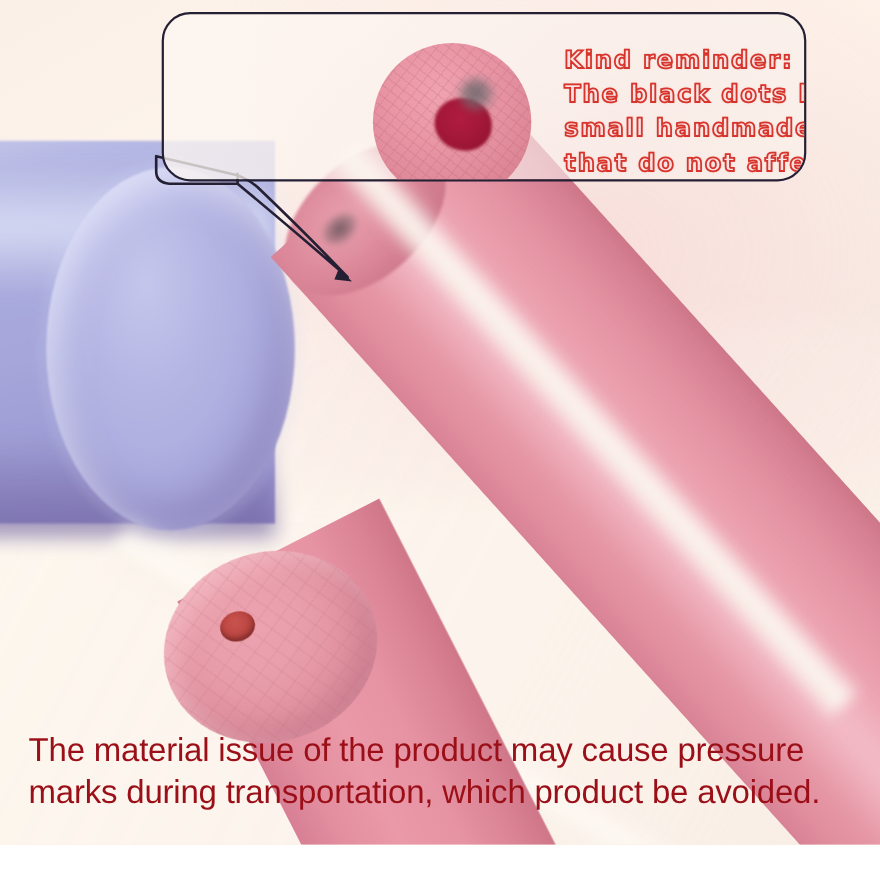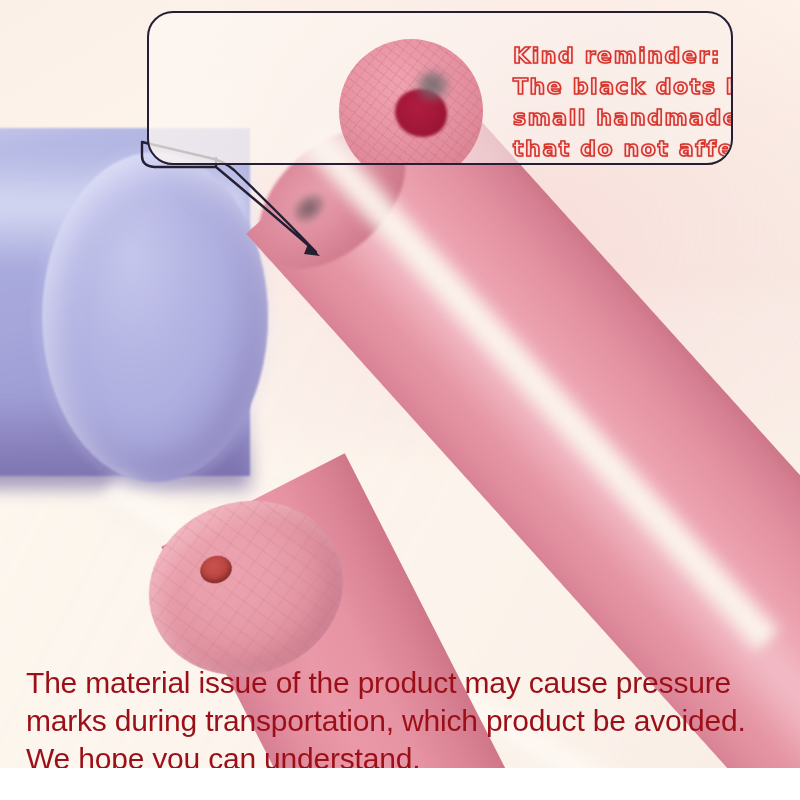--- a/index.html
+++ b/index.html
@@ -479,16 +479,15 @@
       <div class="bubble-line">The black dots here are</div>
       <div class="bubble-line">small handmade marks</div>
       <div class="bubble-line">that do not affect usage</div>
     </div>
 
   </div>
 
   <div class="caption">
     <div class="caption-line">The material issue of the product may cause pressure</div>
     <div class="caption-line">marks during transportation, which product be avoided.</div>
-    <div class="caption-line">We hope you can understand.</div>
   </div>
 
 </div>
 
 </body></html>

